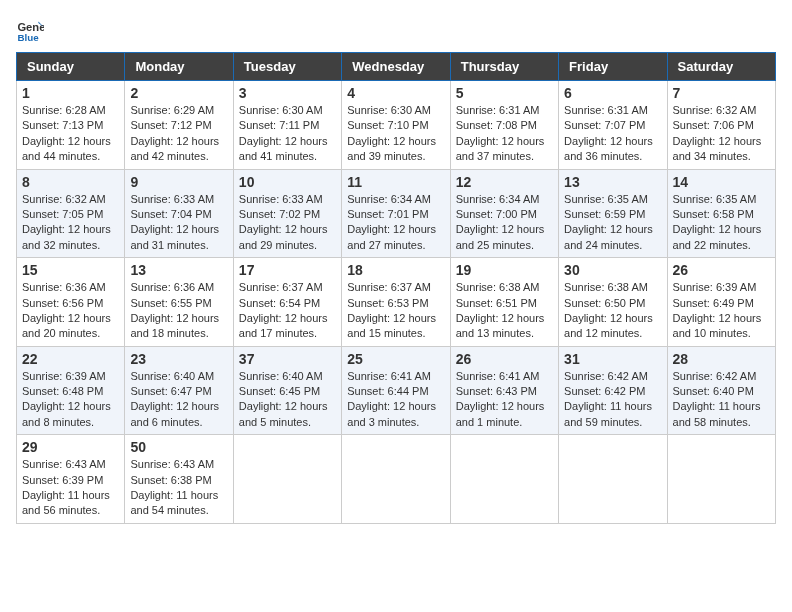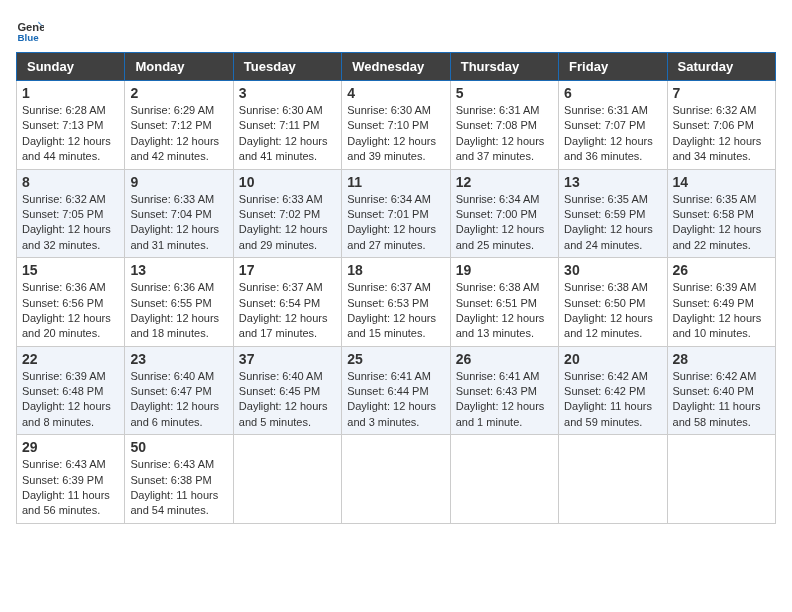--- a/index.html
+++ b/index.html
@@ -219,21 +219,21 @@
         </td>
         <td>
           <span class="day-num">25</span>
           <div class="day-info">Sunrise: 6:41 AM<br>Sunset: 6:44 PM<br>Daylight: 12 hours<br>and 3 minutes.</div>
         </td>
         <td>
           <span class="day-num">26</span>
           <div class="day-info">Sunrise: 6:41 AM<br>Sunset: 6:43 PM<br>Daylight: 12 hours<br>and 1 minute.</div>
         </td>
         <td>
-          <span class="day-num">20</span>
+          <span class="day-num">31</span>
           <div class="day-info">Sunrise: 6:42 AM<br>Sunset: 6:42 PM<br>Daylight: 11 hours<br>and 59 minutes.</div>
         </td>
         <td>
           <span class="day-num">28</span>
           <div class="day-info">Sunrise: 6:42 AM<br>Sunset: 6:40 PM<br>Daylight: 11 hours<br>and 58 minutes.</div>
         </td>
       </tr>
       <tr>
         <td>
           <span class="day-num">29</span>

